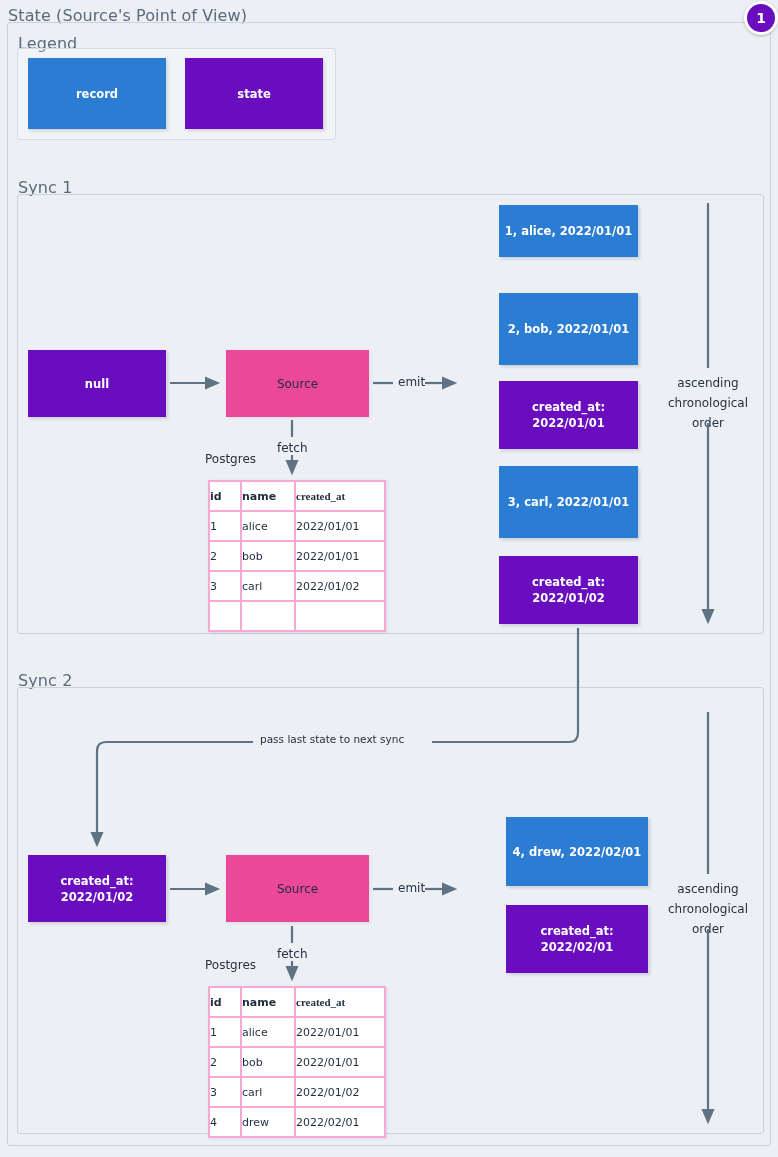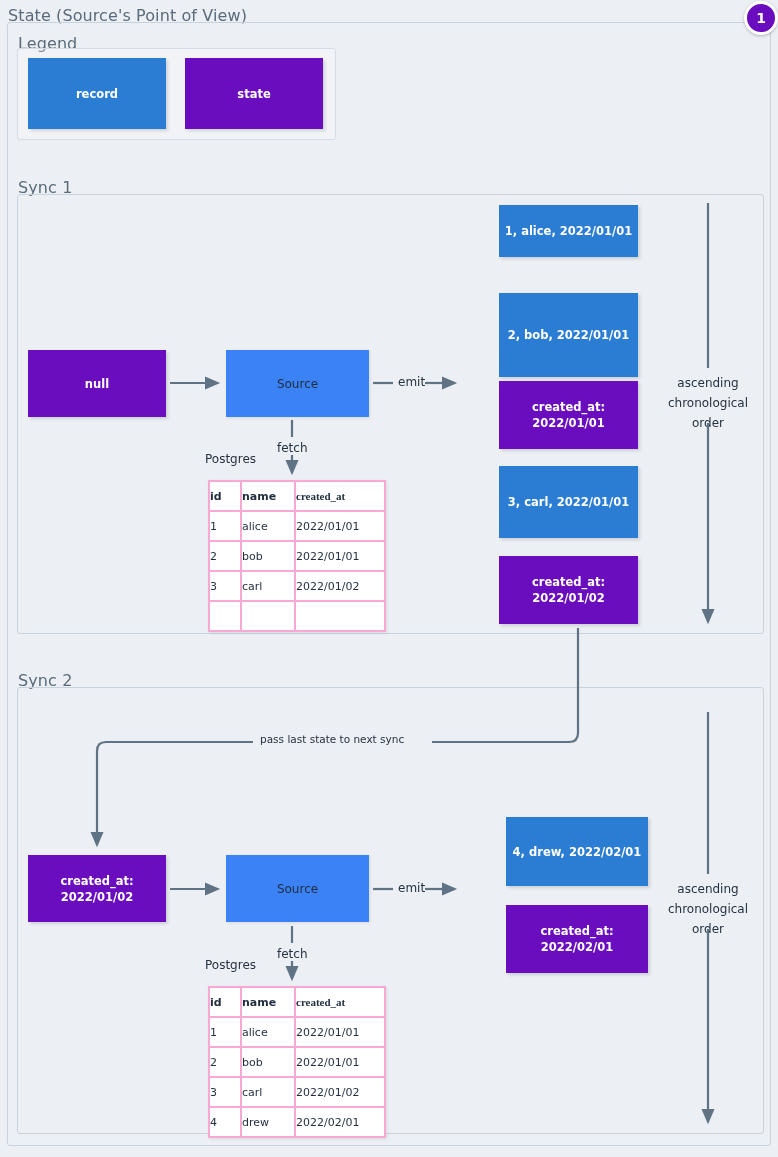--- a/index.html
+++ b/index.html
@@ -53,21 +53,21 @@
     background: #2b7cd3;
     color: #ffffff;
     font-weight: 700;
   }
   .node.state {
     background: #6a0dbf;
     color: #ffffff;
     font-weight: 700;
   }
   .node.plain {
-    background: #3b82f6;
+    background: #ec4899;
     color: #1f2d3d;
     font-weight: 400;
     font-size: 12px;
     box-shadow: 1px 1px 3px rgba(40,50,70,0.10);
   }
   .node .lines { white-space: pre-line; }
 
   
   .legend-box {
     position: absolute;
@@ -204,21 +204,21 @@
         <td></td>
         <td></td>
         <td></td>
       </tr>
     </tbody>
   </table>
 
   <div class="node record" style="left:499px; top:205px; width:139px; height:52px;">
     <span class="lines">1, alice, 2022/01/01</span>
   </div>
-  <div class="node record" style="left:499px; top:293px; width:139px; height:84px;">
+  <div class="node record" style="left:499px; top:293px; width:139px; height:72px;">
     <span class="lines">2, bob, 2022/01/01</span>
   </div>
   <div class="node state" style="left:499px; top:381px; width:139px; height:68px;">
     <span class="lines">created_at:
 2022/01/01</span>
   </div>
   <div class="node record" style="left:499px; top:466px; width:139px; height:72px;">
     <span class="lines">3, carl, 2022/01/01</span>
   </div>
   <div class="node state" style="left:499px; top:556px; width:139px; height:68px;">

